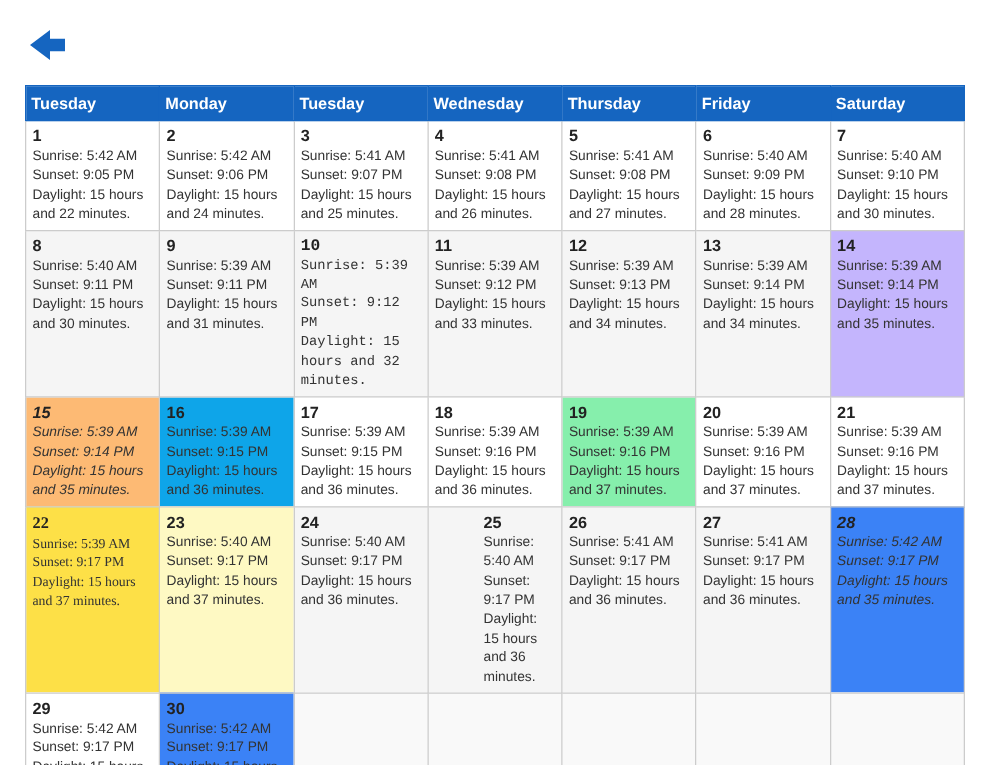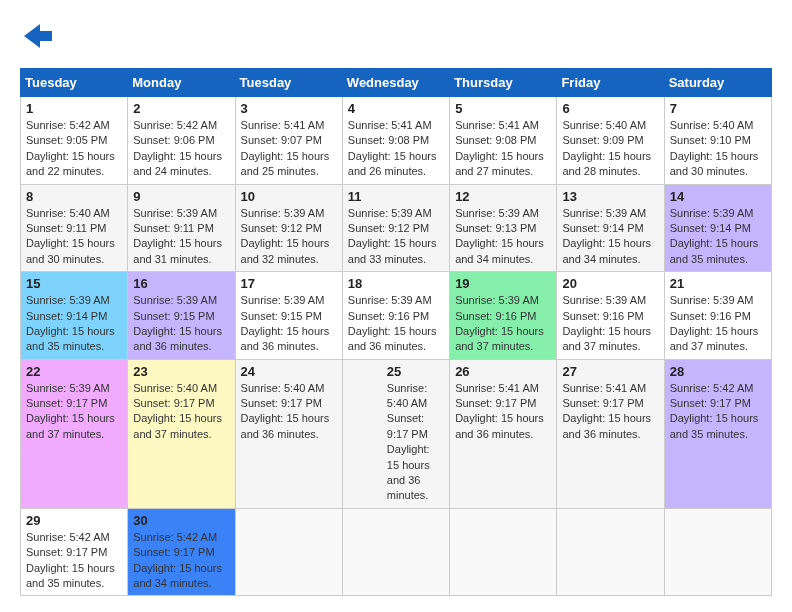--- a/index.html
+++ b/index.html
@@ -188,21 +188,21 @@
         </div>
       </td>
         <td style="background: rgb(245, 245, 245);">
         <span class="day-num">9</span>
         <div class="day-info">
           Sunrise: 5:39 AM<br>
           Sunset: 9:11 PM<br>
           Daylight: 15 hours and 31 minutes.
         </div>
       </td>
-        <td style="background: rgb(245, 245, 245);">
+        <td style="background: rgb(245, 245, 245); font-family: Liberation Mono, monospace;">
         <span class="day-num">10</span>
         <div class="day-info">
           Sunrise: 5:39 AM<br>
           Sunset: 9:12 PM<br>
           Daylight: 15 hours and 32 minutes.
         </div>
       </td>
         <td style="background: rgb(245, 245, 245);">
         <span class="day-num">11</span>
         <div class="day-info">
@@ -230,29 +230,29 @@
         <td style="background: #c4b5fd;">
         <span class="day-num">14</span>
         <div class="day-info">
           Sunrise: 5:39 AM<br>
           Sunset: 9:14 PM<br>
           Daylight: 15 hours and 35 minutes.
         </div>
       </td>
       </tr>
       <tr>
-        <td style="background: #7dd3fc;">
+        <td style="background: #fdba74; font-style: italic;">
         <span class="day-num">15</span>
         <div class="day-info">
           Sunrise: 5:39 AM<br>
           Sunset: 9:14 PM<br>
           Daylight: 15 hours and 35 minutes.
         </div>
       </td>
-        <td style="background: #c4b5fd; margin-top: 48px;">
+        <td style="background: #0ea5e9; margin-top: 48px;">
         <span class="day-num">16</span>
         <div class="day-info">
           Sunrise: 5:39 AM<br>
           Sunset: 9:15 PM<br>
           Daylight: 15 hours and 36 minutes.
         </div>
       </td>
         <td style="background: rgb(255, 255, 255);">
         <span class="day-num">17</span>
         <div class="day-info">
@@ -288,21 +288,21 @@
         <td style="background: rgb(255, 255, 255); margin-left: 16px;">
         <span class="day-num">21</span>
         <div class="day-info">
           Sunrise: 5:39 AM<br>
           Sunset: 9:16 PM<br>
           Daylight: 15 hours and 37 minutes.
         </div>
       </td>
       </tr>
       <tr>
-        <td style="background: #f0abfc;">
+        <td style="background: #fde047; font-family: Liberation Serif, serif;">
         <span class="day-num">22</span>
         <div class="day-info">
           Sunrise: 5:39 AM<br>
           Sunset: 9:17 PM<br>
           Daylight: 15 hours and 37 minutes.
         </div>
       </td>
         <td style="background: #fef9c3;">
         <span class="day-num">23</span>
         <div class="day-info">
@@ -336,21 +336,21 @@
         </div>
       </td>
         <td style="background: rgb(245, 245, 245);">
         <span class="day-num">27</span>
         <div class="day-info">
           Sunrise: 5:41 AM<br>
           Sunset: 9:17 PM<br>
           Daylight: 15 hours and 36 minutes.
         </div>
       </td>
-        <td style="background: #c4b5fd;">
+        <td style="background: #3b82f6; font-style: italic;">
         <span class="day-num">28</span>
         <div class="day-info">
           Sunrise: 5:42 AM<br>
           Sunset: 9:17 PM<br>
           Daylight: 15 hours and 35 minutes.
         </div>
       </td>
       </tr>
       <tr>
         <td style="background: rgb(255, 255, 255);">

